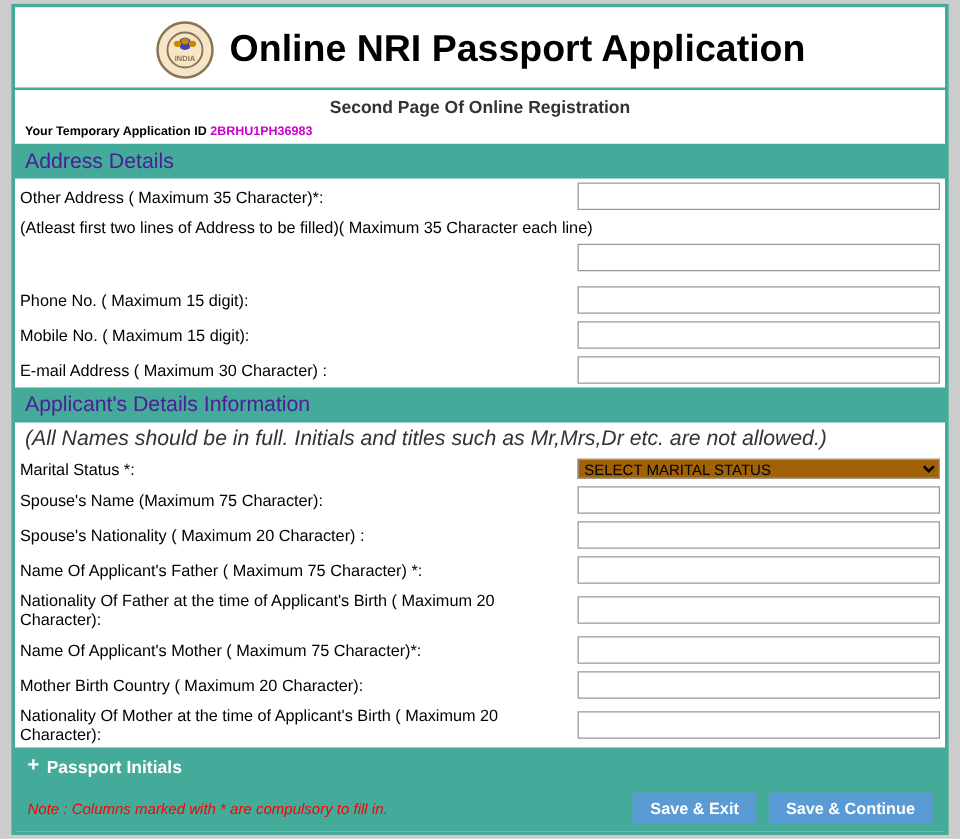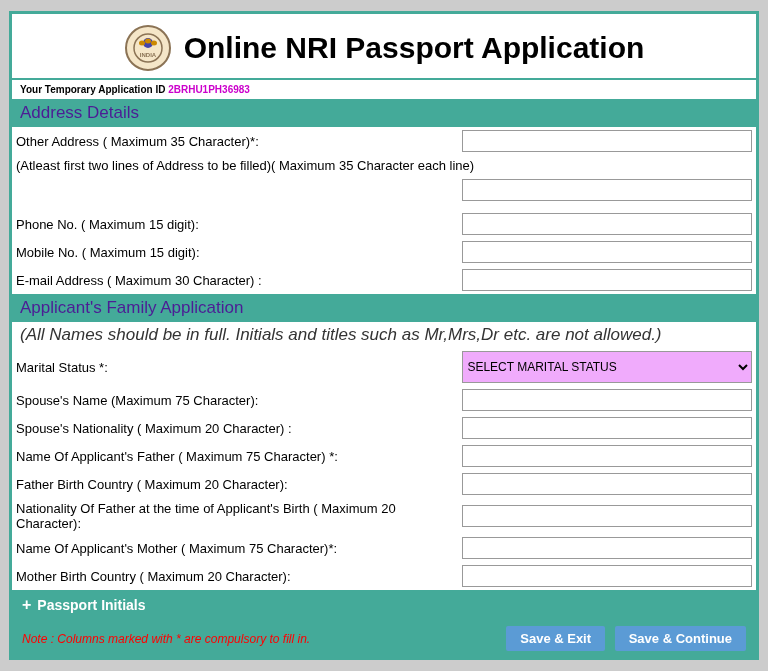--- a/index.html
+++ b/index.html
@@ -79,24 +79,24 @@
     }
     .form-input {
       width: 100%;
       height: 22px;
       border: 1px solid #999;
       padding: 2px 4px;
       font-size: 12px;
     }
     .form-select {
       width: 100%;
-      height: 32px;
+      height: 16px;
       border: 1px solid #999;
       font-size: 12px;
-      background: #f0abfc;
+      background: #a16207;
     }
     .italic-note {
       font-style: italic;
       font-size: 17px;
       color: #333;
       padding: 3px 8px;
     }
     .section-header-collapsible {
       background: #4a9;
       color: #fff;
@@ -158,20 +158,23 @@
       <circle cx="24" cy="19" r="5" fill="#4444aa"></circle>
       <text x="24" y="33" text-anchor="middle" font-size="6" fill="#8B7355" font-weight="bold">INDIA</text>
 
       <ellipse cx="18" cy="19" rx="3" ry="2.5" fill="#cc8800"></ellipse>
       <ellipse cx="24" cy="17" rx="3" ry="2.5" fill="#cc8800"></ellipse>
       <ellipse cx="30" cy="19" rx="3" ry="2.5" fill="#cc8800"></ellipse>
     </svg>
     <span class="header-title">Online NRI Passport Application</span>
   </div>
 
+  <div class="sub-header">
+    <span>Second Page Of Online Registration</span>
+  </div>
 
   <div class="temp-id-row">
     <span>Your Temporary Application ID</span>
     <span class="temp-id-value">2BRHU1PH36983</span>
   </div>
 
   <div class="section-header">
     <span>Address Details</span>
   </div>
 
@@ -200,21 +203,21 @@
       <td><input class="form-input" type="text" style=""></td>
     </tr>
     <tr>
       <td>E-mail Address ( Maximum 30 Character) :</td>
       <td><input class="form-input" type="text" style=""></td>
     </tr>
   </tbody>
     </table>
 
   <div class="section-header">
-    <span>Applicant's Family Application</span>
+    <span>Applicant's Details Information</span>
   </div>
 
   <div class="italic-note">
     <span>(All Names should be in full. Initials and titles such as Mr,Mrs,Dr etc. are not allowed.)</span>
   </div>
 
   <table class="form-table">
     <tbody>
         <tr>
       <td>Marital Status *:</td>
@@ -235,33 +238,33 @@
     </tr>
     <tr>
       <td>Spouse's Nationality ( Maximum 20 Character) :</td>
       <td><input class="form-input" type="text" style=""></td>
     </tr>
     <tr>
       <td>Name Of Applicant's Father ( Maximum 75 Character) *:</td>
       <td><input class="form-input" type="text" style=""></td>
     </tr>
     <tr>
-      <td>Father Birth Country ( Maximum 20 Character):</td>
-      <td><input class="form-input" type="text" style=""></td>
-    </tr>
-    <tr>
       <td>Nationality Of Father at the time of Applicant's Birth ( Maximum 20 Character):</td>
       <td><input class="form-input" type="text" style=""></td>
     </tr>
     <tr>
       <td>Name Of Applicant's Mother ( Maximum 75 Character)*:</td>
       <td><input class="form-input" type="text" style=""></td>
     </tr>
     <tr>
       <td>Mother Birth Country ( Maximum 20 Character):</td>
+      <td><input class="form-input" type="text" style=""></td>
+    </tr>
+    <tr>
+      <td>Nationality Of Mother at the time of Applicant's Birth ( Maximum 20 Character):</td>
       <td><input class="form-input" type="text" style=""></td>
     </tr>
   </tbody>
     </table>
 
   <div class="section-header-collapsible">
     <span class="plus-icon">+</span>
     <span>Passport Initials</span>
   </div>
 

